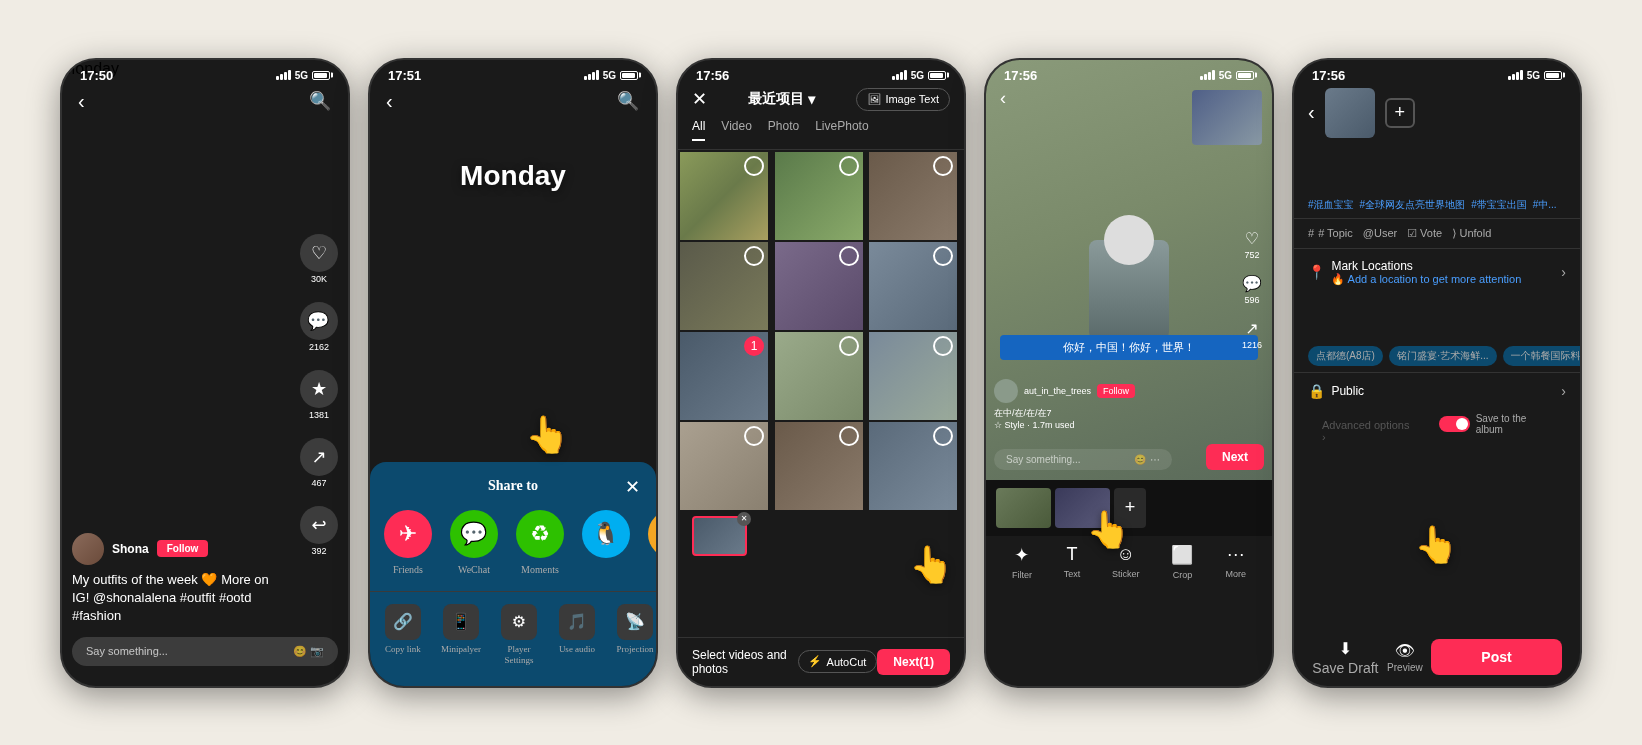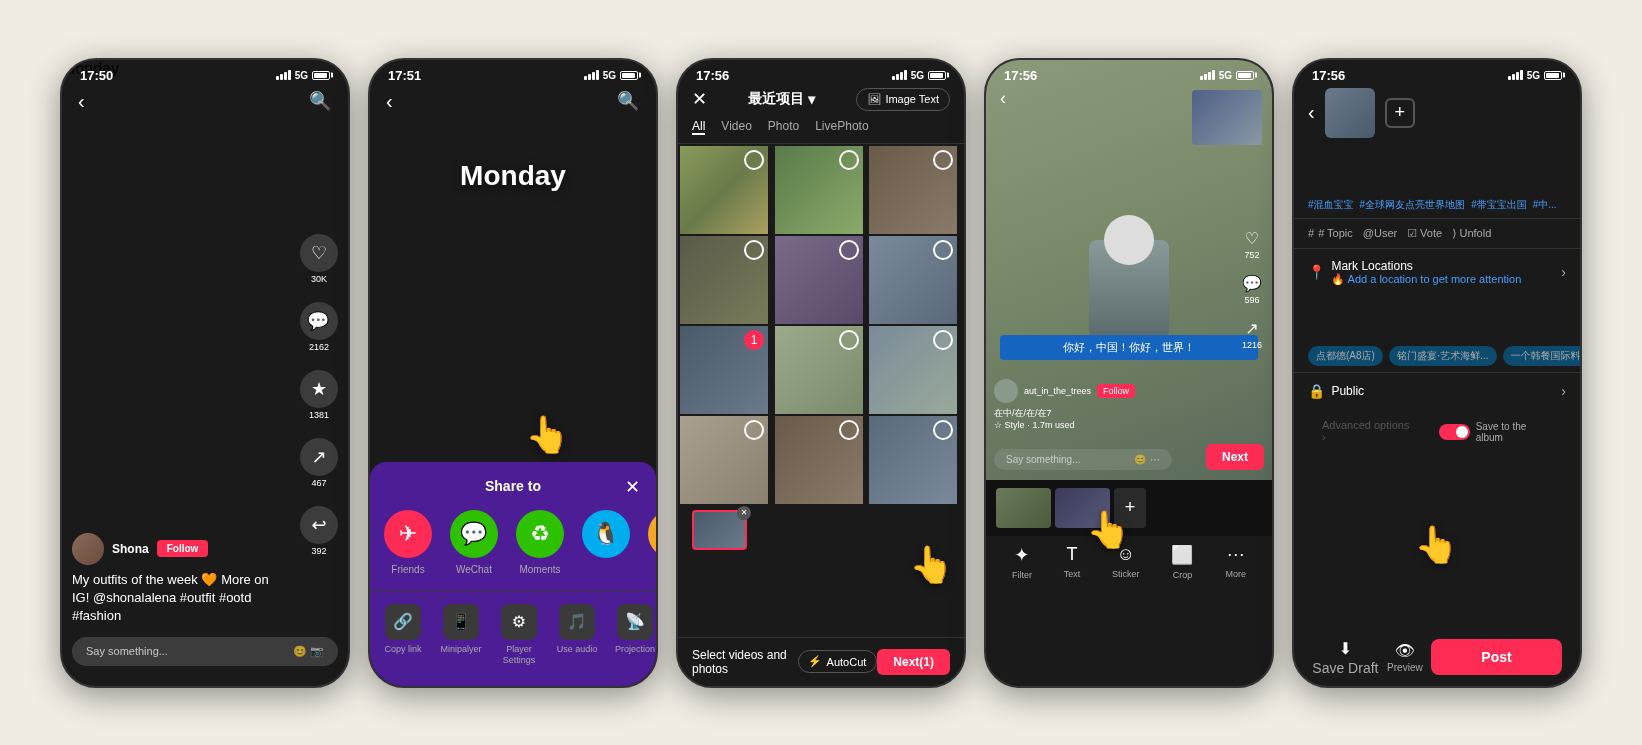--- a/index.html
+++ b/index.html
@@ -130,24 +130,25 @@
     .search-icon {
       position: absolute;
       top: 30px; right: 16px;
       color: white;
       font-size: 18px;
       z-index: 10;
     }
     .share-sheet {
       position: absolute;
       bottom: 0; left: 0; right: 0;
-      background: #4c1d95;
+      background: #0c4a6e;
       border-radius: 16px 16px 0 0;
       padding: 16px 0 20px;
       z-index: 20;
+      font-family: Liberation Serif, serif;
     }
     .share-title {
       text-align: center;
       color: white;
       font-size: 14px;
       font-weight: 600;
       margin-bottom: 16px;
     }
     .close-btn-share {
       position: absolute;
@@ -216,21 +217,21 @@
     }
     .picker-tabs {
       display: flex;
       gap: 16px;
       padding: 0 14px 8px;
       border-bottom: 1px solid #333;
     }
     .picker-tab {
       color: #aaa;
       font-size: 12px;
-      padding-bottom: 0;
+      padding-bottom: 6px;
     }
     .picker-tab.active {
       color: white;
       border-bottom: 2px solid white;
     }
     .media-grid {
       display: grid;
       grid-template-columns: repeat(3, 1fr);
       gap: 2px;
       padding: 2px;
@@ -944,21 +945,21 @@
       </div>
 
       <div class="privacy-row">
         <div class="privacy-left">
           <span class="privacy-icon">🔒</span>
           <span class="privacy-label">Public</span>
         </div>
         <div class="privacy-right">›</div>
       </div>
 
-      <div style="display:flex;justify-content:space-between;align-items:flex-end;padding:4px 14px;">
+      <div style="display:flex;justify-content:space-between;align-items:flex-start;padding:4px 14px;">
         <span class="advanced-row">Advanced options ›</span>
         <div class="save-album-row">
           <div class="save-toggle"></div>
           <span class="save-label">Save to the album</span>
         </div>
       </div>
 
       <div class="post-actions">
         <div class="save-draft-btn">
           <span class="save-draft-icon">⬇</span>

